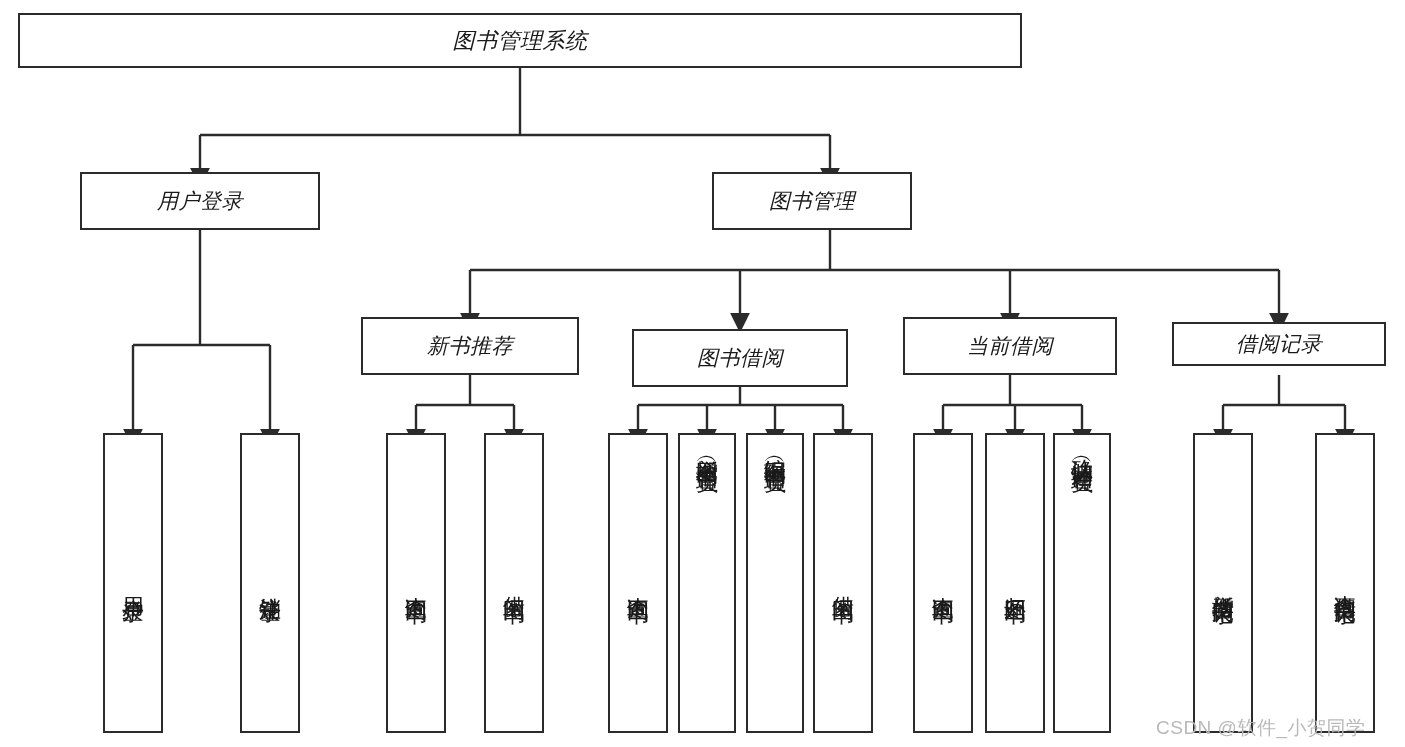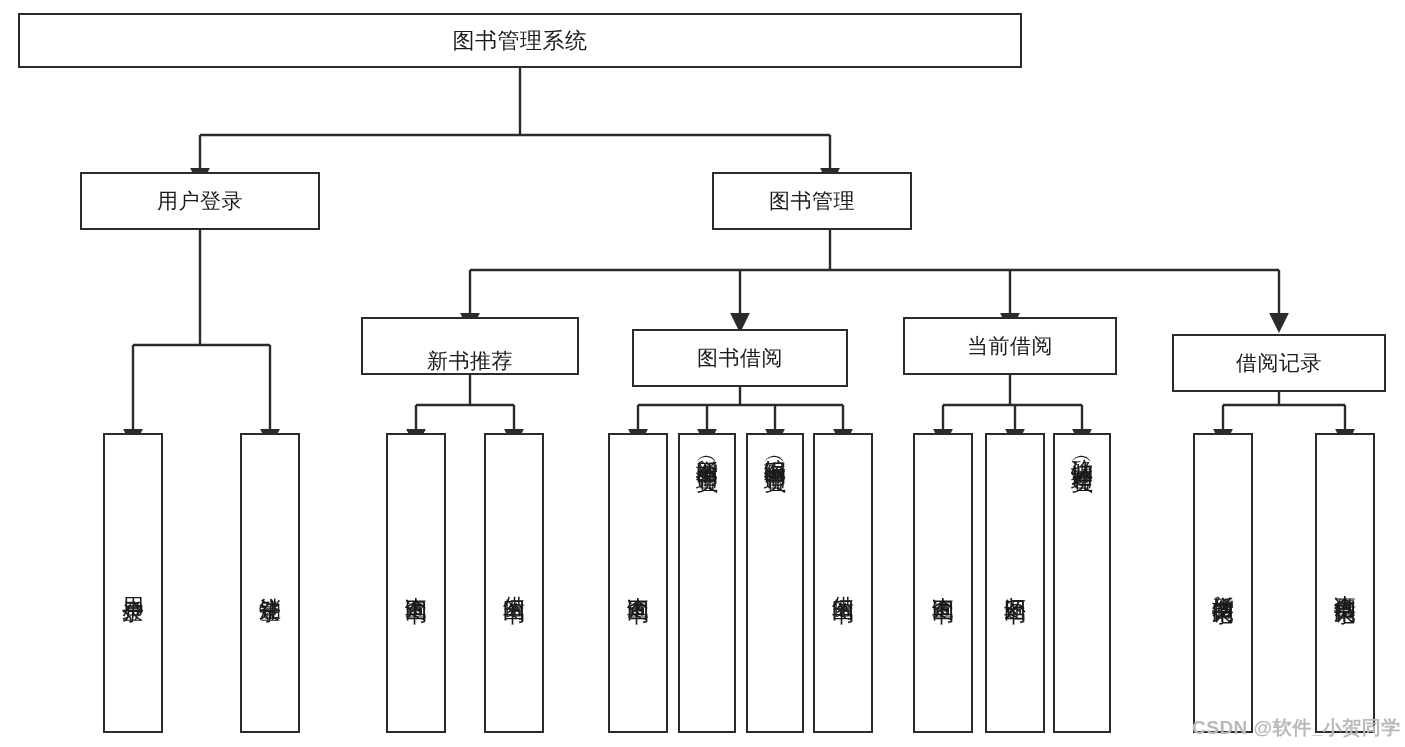--- a/index.html
+++ b/index.html
@@ -37,20 +37,21 @@
   }
   .node-label {
     color: #1a1a1a;
     line-height: 1.16;
     text-align: center;
     white-space: pre;
   }
   .node.horizontal .node-label {
     font-size: 21px;
     letter-spacing: 0.5px;
+    font-style: italic;
   }
   .node.root .node-label {
     font-size: 22px;
   }
   .node.vertical {
     align-items: flex-start;
     justify-content: center;
     padding-top: 6px;
   }
   .node.vertical.centered {
@@ -122,30 +123,30 @@
   <div id="node-layer">
       <div class="node horizontal root" style="left: 18px; top: 13px; width: 1004px; height: 55px;">
         <span class="node-label">图书管理系统</span>
       </div>
       <div class="node horizontal" style="left: 80px; top: 172px; width: 240px; height: 58px;">
         <span class="node-label">用户登录</span>
       </div>
       <div class="node horizontal" style="left: 712px; top: 172px; width: 200px; height: 58px;">
         <span class="node-label">图书管理</span>
       </div>
-      <div class="node horizontal" style="left: 361px; top: 317px; width: 218px; height: 58px; align-items: flex-end;">
+      <div class="node horizontal" style="left: 361px; top: 317px; width: 218px; height: 58px;">
         <span class="node-label">新书推荐</span>
       </div>
       <div class="node horizontal" style="left: 632px; top: 317px; width: 216px; height: 58px; margin-top: 12px;">
         <span class="node-label">图书借阅</span>
       </div>
       <div class="node horizontal" style="left: 903px; top: 317px; width: 214px; height: 58px;">
         <span class="node-label">当前借阅</span>
       </div>
-      <div class="node horizontal" style="left: 1172px; top: 334px; width: 214px; height: 58px;">
+      <div class="node horizontal" style="left: 1172px; top: 322px; width: 214px; height: 44px;">
         <span class="node-label">借阅记录</span>
       </div>
       <div class="node vertical centered" style="left: 103px; top: 433px; width: 60px; height: 300px;">
         <span class="node-label">用户登录</span>
       </div>
       <div class="node vertical centered" style="left: 240px; top: 433px; width: 60px; height: 300px;">
         <span class="node-label">注销登录</span>
       </div>
       <div class="node vertical centered" style="left: 386px; top: 433px; width: 60px; height: 300px;">
         <span class="node-label">查询图书</span>
@@ -174,14 +175,14 @@
       <div class="node vertical" style="left: 1053px; top: 433px; width: 58px; height: 300px;">
         <span class="node-label">确认归还（管理员）</span>
       </div>
       <div class="node vertical centered" style="left: 1193px; top: 433px; width: 60px; height: 300px;">
         <span class="node-label">新增借阅记录</span>
       </div>
       <div class="node vertical centered" style="left: 1315px; top: 433px; width: 60px; height: 300px;">
         <span class="node-label">查询借阅记录</span>
       </div>
     </div>
-  <div class="watermark" style="left: 1192px; top: 715px; font-weight: bold;">CSDN @软件_小贺同学</div>
+  <div class="watermark" style="left: 1156px; top: 715px;">CSDN @软件_小贺同学</div>
 </div>
 
 </body></html>

